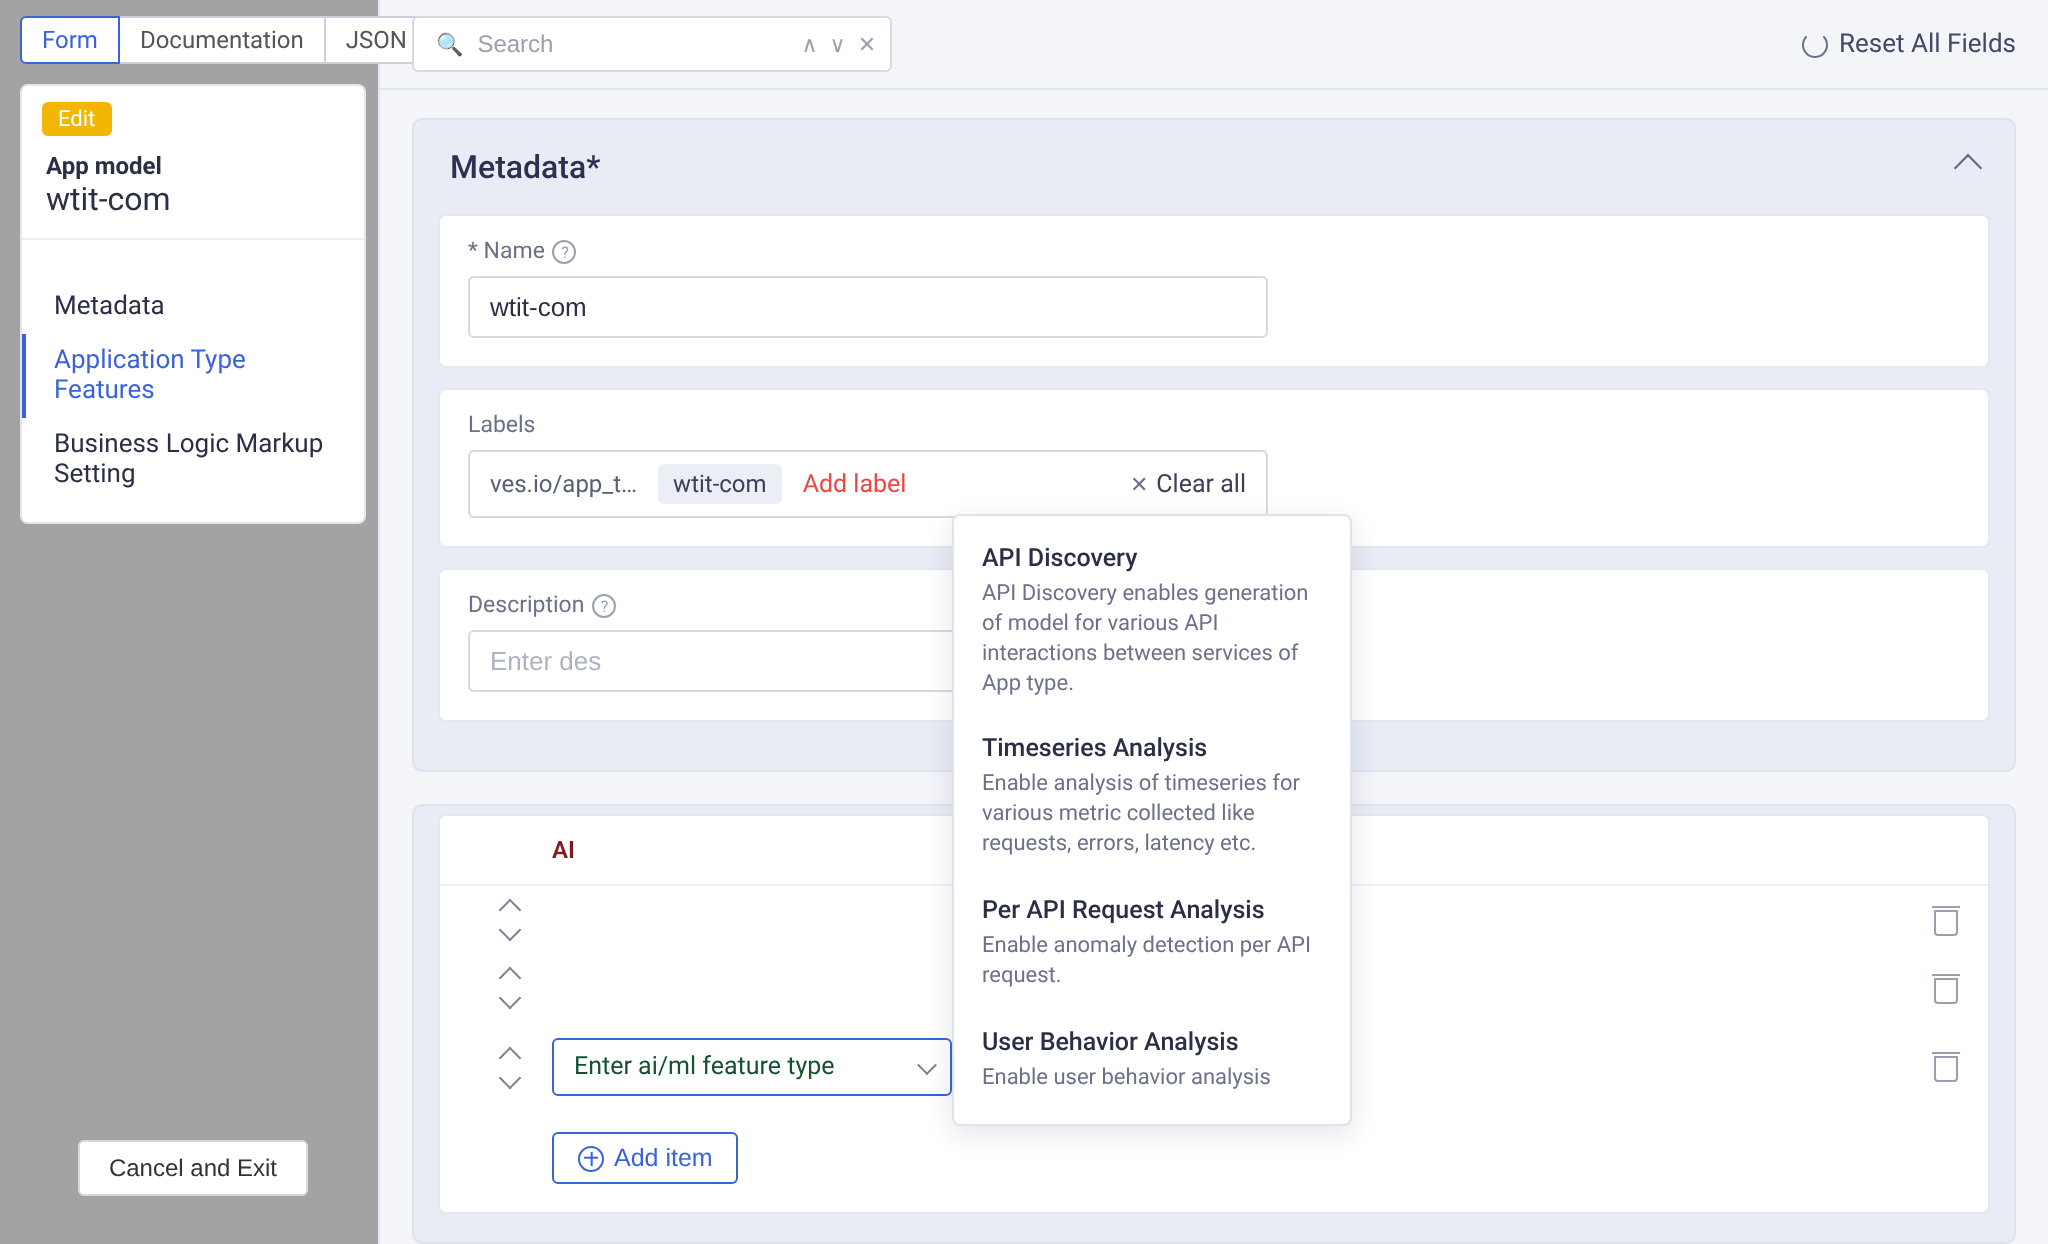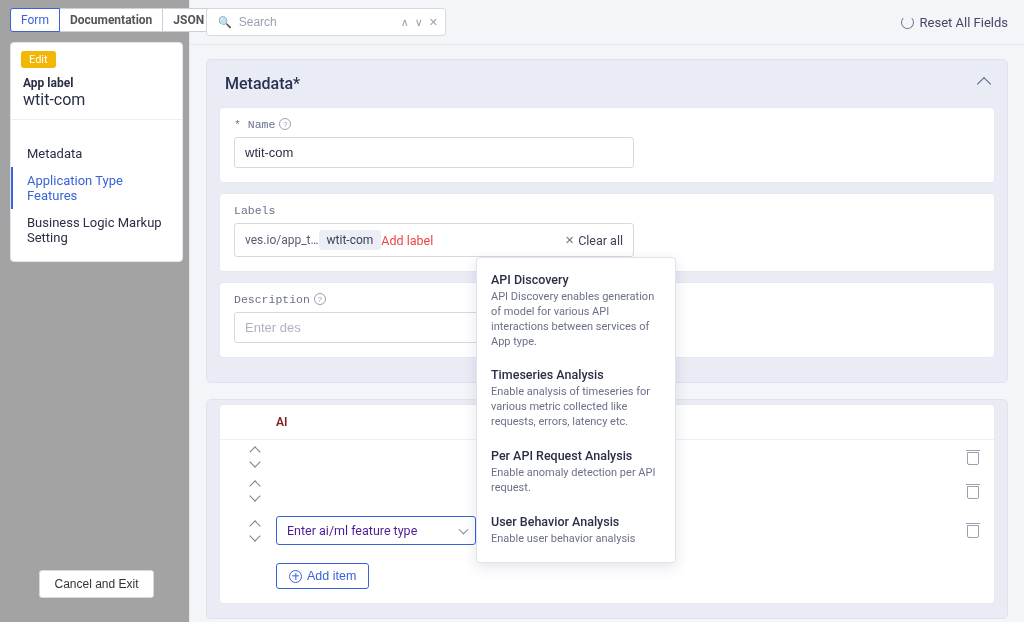--- a/index.html
+++ b/index.html
@@ -28,21 +28,21 @@
     margin-bottom: 10px;
   }
   .tab {
     padding: 4px 10px;
     border: 1px solid #ccd0dc;
     font-size: 12px;
     cursor: pointer;
     color: #555;
     background: #fff;
   }
-  .tab + .tab { border-left: none; font-weight: bold; }
+  .tab + .tab { border-left: none; }
   .tab:first-child { border-radius: 3px 0 0 3px; }
   .tab:last-child { border-radius: 0 3px 3px 0; }
   .tab.active { color: #3a63d9; border-color: #3a63d9; position: relative; z-index: 1; }
   .sidecard {
     background: #fff;
     border: 1px solid #e4e6ee;
     border-radius: 4px;
     padding: 8px 0 10px 0;
     flex: 0 0 auto;
   }
@@ -199,23 +199,22 @@
     border: 1px solid #e6e8f0;
     border-radius: 4px;
     padding: 10px 14px 14px 14px;
     margin-bottom: 10px;
   }
   .field-label {
     font-size: 11.5px;
     color: #6b7189;
     margin-bottom: 6px;
     display: flex;
-    align-items: flex-start;
+    align-items: flex-end;
     gap: 4px;
-    font-family: Liberation Mono, monospace;
   }
   .info-icon {
     display: inline-flex;
     width: 12px; height: 12px;
     border: 1px solid #9aa0b0;
     border-radius: 50%;
     align-items: center;
     justify-content: center;
     font-size: 8px;
     color: #9aa0b0;
@@ -227,20 +226,21 @@
     padding: 7px 10px;
     font-size: 13px;
     color: #2a2f45;
     outline: none;
   }
   .text-input::placeholder { color: #aeb3c2; }
   
   .labels-row {
     display: flex;
     align-items: center;
+    gap: 10px;
     border: 1px solid #d7d9e2;
     border-radius: 3px;
     padding: 6px 10px;
     width: 400px;
   }
   .chip {
     font-size: 12px;
     color: #585e74;
     max-width: 80px;
     white-space: nowrap;
@@ -299,21 +299,21 @@
     cursor: pointer;
   }
   .arrow-up { transform: rotate(-135deg); }
   .arrow-down { transform: rotate(45deg); }
   .feat-select {
     flex: 0 0 200px;
     border: 1px solid #d7d9e2;
     border-radius: 3px;
     padding: 6px 24px 6px 10px;
     font-size: 12.5px;
-    color: #4c1d95;
+    color: #14532d;
     position: relative;
     background: #fff;
   }
   .feat-select.active { border-color: #3a63d9; }
   .sel-chev {
     position: absolute;
     right: 8px; top: 50%;
     width: 7px; height: 7px;
     border-right: 1.4px solid #7a8099;
     border-bottom: 1.4px solid #7a8099;
@@ -385,21 +385,21 @@
 <div class="app">
 
   <div class="sidebar">
     <div class="tabs">
       <div class="tab active">Form</div>
       <div class="tab">Documentation</div>
       <div class="tab">JSON</div>
     </div>
     <div class="sidecard">
       <span class="edit-badge">Edit</span>
-      <div class="app-type-label">App label</div>
+      <div class="app-type-label">App model</div>
       <div class="app-type-value">wtit-com</div>
       <div class="side-nav">
         <div class="side-nav-item">Metadata</div>
         <div class="side-nav-item active">Application Type Features</div>
         <div class="side-nav-item">Business Logic Markup Setting</div>
       </div>
     </div>
     <div class="sidebar-footer">
       <button class="cancel-exit">Cancel and Exit</button>
     </div>

